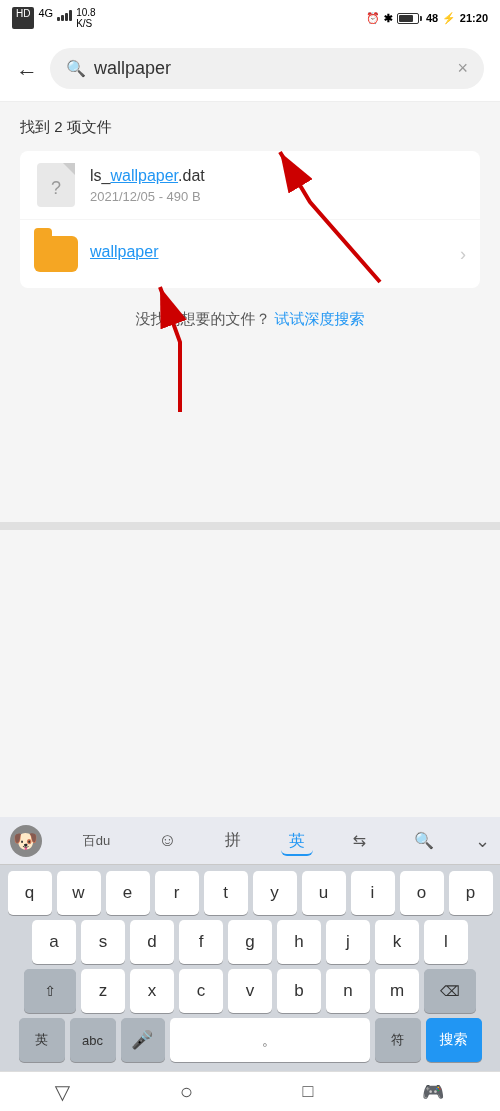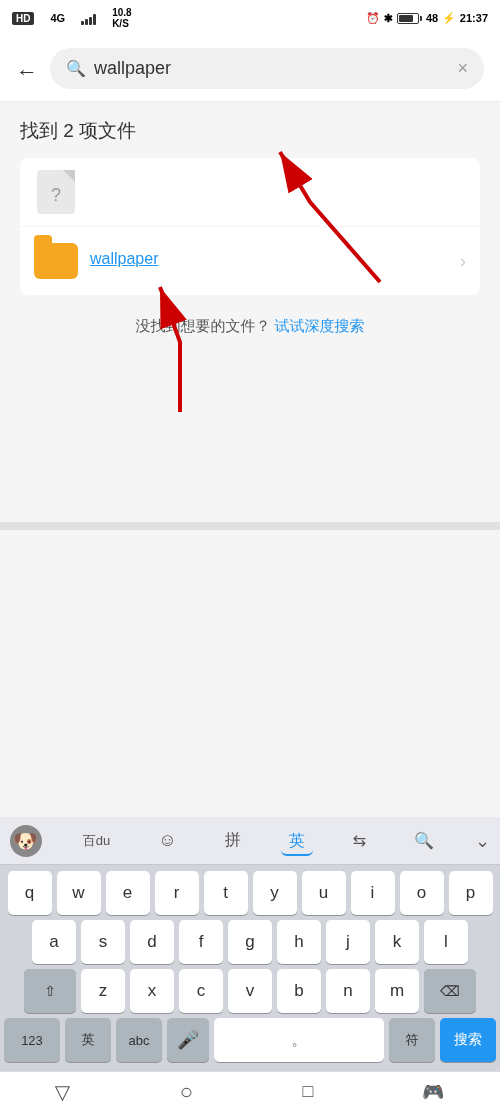--- a/index.html
+++ b/index.html
@@ -19,24 +19,23 @@
       height: 36px;
       display: flex;
       align-items: center;
       justify-content: space-between;
       padding: 0 12px;
       font-size: 12px;
       font-weight: bold;
     }
     .status-left {
       display: flex;
-      align-items: center;
-      gap: 16px;
+      gap: 4px;
       font-size: 11px;
-      font-weight: bold;
+      font-weight: normal;
     }
     .status-right {
       display: flex;
       align-items: center;
       gap: 4px;
       font-size: 11px;
     }
     .status-hd {
       background: #333;
       color: #fff;
@@ -121,21 +120,21 @@
       font-size: 18px;
       cursor: pointer;
     }
 
     
     .content-area {
       background: #f5f5f5;
       padding: 16px 20px;
     }
     .result-count {
-      font-size: 19px;
+      font-size: 15px;
       color: #333;
       margin-bottom: 14px;
     }
 
     
     .file-item {
       background: #fff;
       border-radius: 8px;
       display: flex;
       align-items: center;
@@ -379,21 +378,21 @@
     <span>⏰</span>
     <span>✱</span>
     <div class="battery-icon">
       <div class="battery-body">
         <div class="battery-fill"></div>
       </div>
       <div class="battery-tip"></div>
     </div>
     <span>48</span>
     <span>⚡</span>
-    <span>21:37</span>
+    <span>21:20</span>
   </div>
 </div>
 
 <div class="search-header" style="background:#fff; border-bottom: 1px solid #eee;">
   <span class="back-btn">←</span>
   <div class="search-box">
     <span class="search-icon-unicode">🔍</span>
     <span class="search-input-text">wallpaper</span>
     <span class="clear-btn">×</span>
   </div>
@@ -402,20 +401,24 @@
 <div class="content-area" style="background:#f5f5f5; min-height: 420px; position: relative;">
   <div class="result-count">找到 2 项文件</div>
 
   <div class="file-item" style="margin-bottom:1px; border-radius:8px 8px 0 0;">
     <div class="file-icon-container">
       <div class="file-icon-dat">
         <span class="file-icon-question">?</span>
       </div>
     </div>
     <div class="file-info">
+      <div class="file-name">
+        <span>ls_</span><span class="highlight">wallpaper</span><span>.dat</span>
+      </div>
+      <div class="file-meta">2021/12/05 - 490 B</div>
     </div>
   </div>
 
   <div class="file-item" style="border-radius:0 0 8px 8px; margin-top:1px;">
     <div class="file-icon-container">
       <div class="folder-icon"></div>
     </div>
     <div class="file-info">
       <div class="file-name">
         <span class="highlight">wallpaper</span>
@@ -502,21 +505,20 @@
       <div class="key">x</div>
       <div class="key">c</div>
       <div class="key">v</div>
       <div class="key">b</div>
       <div class="key">n</div>
       <div class="key">m</div>
       <div class="key delete-key special">⌫</div>
     </div>
 
     <div class="key-row">
-      <div class="key num-key special">123</div>
       <div class="key lang-key special" style="font-size:13px;">英</div>
       <div class="key lang-key special" style="font-size:13px;">abc</div>
       <div class="key mic-key special">🎤</div>
       <div class="key space-key" style="font-size:16px;">。</div>
       <div class="key lang-key special" style="font-size:13px;">符</div>
       <div class="key search-action-key">搜索</div>
     </div>
   </div>
 
   <div style="background:#fff; height:40px; display:flex; align-items:center; justify-content:space-around; border-top: 1px solid #ddd;">

